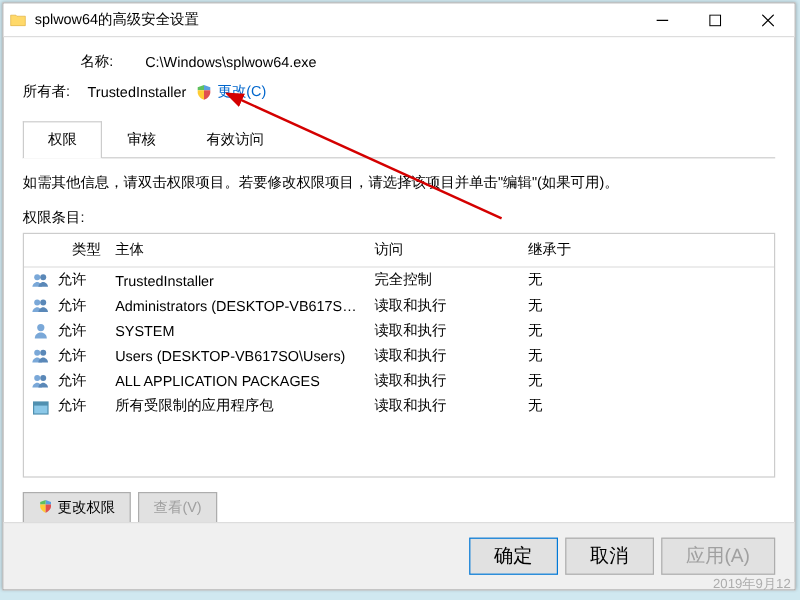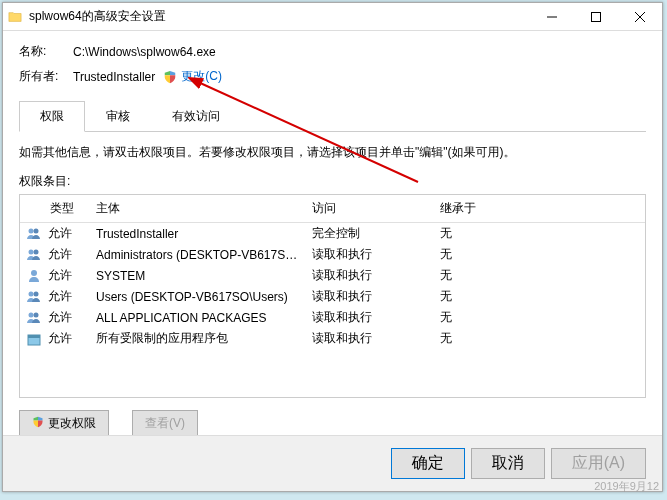--- a/index.html
+++ b/index.html
@@ -65,20 +65,21 @@
       cursor: pointer;
     }
     .content {
       padding: 12px 16px 0 16px;
     }
     .info-row {
       display: flex;
       align-items: center;
       margin-bottom: 8px;
       font-size: 12px;
+      margin-left: 48px;
     }
     .info-label {
       width: 54px;
       color: #000;
     }
     .info-value {
       color: #000;
     }
     .owner-row {
       display: flex;
@@ -135,21 +136,21 @@
     .perm-header {
       display: flex;
       background: #fff;
       border-bottom: 1px solid #e0e0e0;
       font-size: 12px;
       padding: 3px 0;
     }
     .perm-header div {
       padding: 2px 6px;
     }
-    .col-type { width: 70px; padding-left: 30px !important; }
+    .col-type { width: 70px; padding-left: 30px !important; text-align: right; }
     .col-principal { width: 216px; }
     .col-access { width: 128px; }
     .col-inherited { flex: 1; }
     .perm-row {
       display: flex;
       font-size: 12px;
       align-items: center;
       padding: 1px 0;
     }
     .perm-row .col-type {
@@ -161,21 +162,21 @@
       width: 16px;
       height: 16px;
       margin-right: 6px;
       display: inline-flex;
     }
     .perm-icon svg { width: 16px; height: 16px; }
     .perm-row div { padding: 1px 6px; white-space: nowrap; overflow: hidden; text-overflow: ellipsis; }
     .button-row {
       margin-top: 12px;
       display: flex;
-      gap: 23px;
+      gap: 6px;
     }
     .button-row2 {
       margin-top: 8px;
     }
     .btn {
       padding: 4px 12px;
       font-size: 12px;
       background: #e1e1e1;
       border: 1px solid #adadad;
       cursor: pointer;

